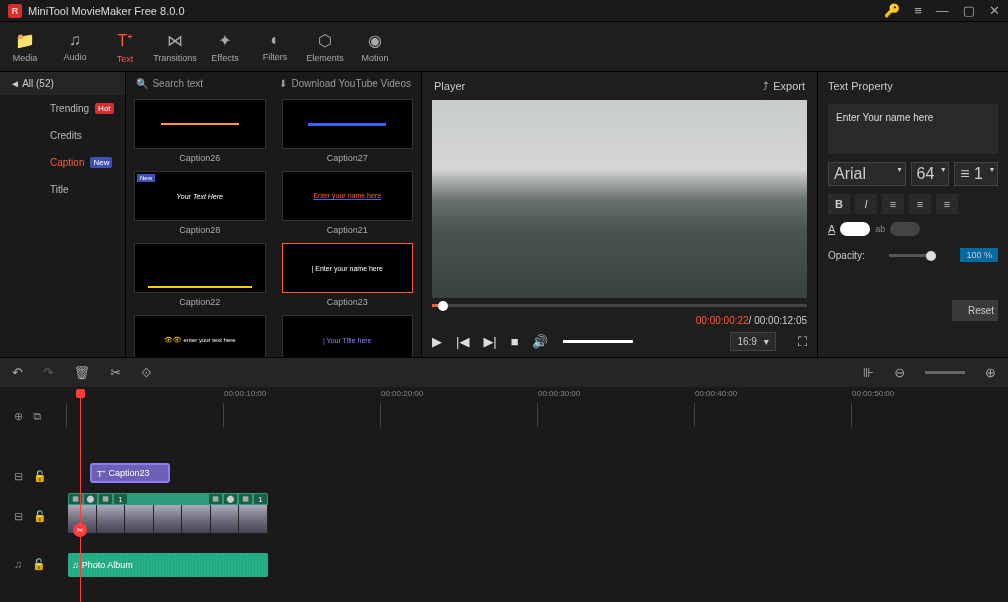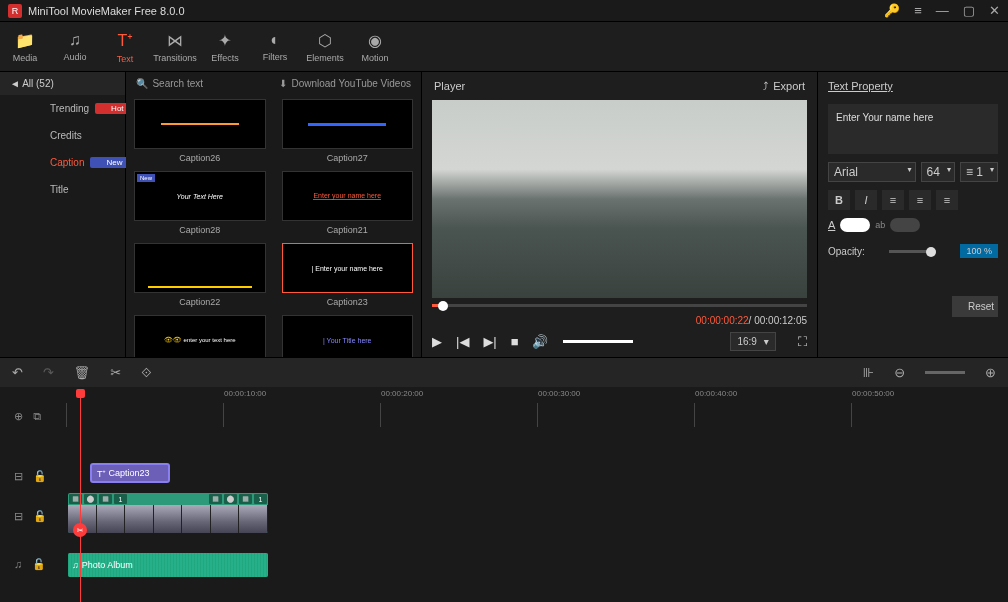--- a/index.html
+++ b/index.html
@@ -13,21 +13,21 @@
 .toolbar{height:50px;background:#1e1e1e;display:flex;border-bottom:1px solid #000;}
 .tool-item{width:50px;display:flex;flex-direction:column;align-items:center;justify-content:center;gap:3px;cursor:pointer;color:#aaa;}
 .tool-item.active{color:#ff5a3c;}
 .tool-item .ic{font-size:16px;}
 .tool-item .lbl{font-size:9px;}
 .main{display:flex;height:285px;}
 .sidebar{width:126px;background:#1a1a1a;border-right:1px solid #000;}
 .sidebar-header{background:#252525;padding:6px 10px;font-size:10px;color:#ccc;}
 .sidebar-item{padding:8px 14px;font-size:10px;color:#bbb;cursor:pointer;display:flex;align-items:center;gap:6px;margin-left:36px;}
 .sidebar-item.active{color:#ff5a3c;}
-.badge{font-size:8px;padding:1px 16px;border-radius:2px;color:#fff;}
+.badge{font-size:8px;padding:1px 3px;border-radius:2px;color:#fff;}
 .badge-hot{background:#d32f2f;}
 .badge-new{background:#3f51b5;}
 .library{flex:0 0 295px;background:#1a1a1a;display:flex;flex-direction:column;}
 .lib-header{display:flex;padding:6px 10px;align-items:center;gap:6px;font-size:10px;color:#999;}
 .lib-header .search{flex:1;display:flex;align-items:center;gap:4px;}
 .lib-header .dl{display:flex;align-items:center;gap:4px;cursor:pointer;}
 .lib-grid{flex:1;overflow-y:auto;padding:4px 8px;display:grid;grid-template-columns:1fr 1fr;gap:8px 16px;}
 .lib-item{display:flex;flex-direction:column;align-items:center;gap:4px;}
 .lib-thumb{width:100%;height:50px;background:#000;border:1px solid #333;display:flex;align-items:center;justify-content:center;font-size:7px;overflow:hidden;position:relative;}
 .lib-thumb.selected{border:1px solid #ff5a3c;}
@@ -44,25 +44,25 @@
 .time-row{display:flex;justify-content:flex-end;font-size:10px;margin-bottom:6px;}
 .time-cur{color:#ff5a3c;}
 .time-dur{color:#ccc;}
 .playback{display:flex;align-items:center;gap:14px;}
 .playback .ic{cursor:pointer;font-size:13px;color:#ddd;}
 .vol-slider{width:70px;height:3px;background:#fff;position:relative;}
 .aspect-select{margin-left:auto;background:#2a2a2a;border:1px solid #444;color:#ccc;padding:3px 18px 3px 6px;font-size:10px;position:relative;}
 .aspect-select::after{content:"▾";position:absolute;right:6px;}
 .fullscreen-ic{margin-left:8px;cursor:pointer;font-size:13px;}
 .props{width:190px;background:#1e1e1e;display:flex;flex-direction:column;padding:0;}
-.props-header{padding:8px 10px;font-size:11px;color:#ccc;text-decoration:underline;}
+.props-header{padding:8px 10px;font-size:11px;color:#ccc;}
 .props-section{padding:6px 10px;font-size:10px;color:#aaa;}
 .text-editor{margin:4px 10px;background:#2a2a2a;border:none;color:#ddd;padding:8px;font-size:10px;height:50px;resize:none;}
 .prop-row{display:flex;gap:5px;padding:4px 10px;align-items:center;}
-.select-box{background:#2a2a2a;border:1px solid #444;color:#ccc;padding:2px 14px 2px 5px;font-size:12px;position:relative;cursor:pointer;}
+.select-box{background:#2a2a2a;border:1px solid #444;color:#ccc;padding:2px 14px 2px 5px;font-size:16px;position:relative;cursor:pointer;}
 .select-box::after{content:"▾";position:absolute;right:3px;font-size:8px;}
 .fmt-btn{width:22px;height:20px;background:#2a2a2a;display:flex;align-items:center;justify-content:center;cursor:pointer;font-size:11px;color:#ccc;}
 .color-swatch{width:30px;height:14px;background:#fff;border-radius:7px;}
 .toggle-pill{width:30px;height:14px;background:#444;border-radius:7px;position:relative;}
 .opacity-row{display:flex;align-items:center;gap:24px;padding:8px 10px;font-size:10px;}
 .opacity-slider{flex:1;height:3px;background:#555;position:relative;}
 .opacity-slider .thumb{width:10px;height:10px;background:#ddd;border-radius:50%;position:absolute;right:0;top:-3px;}
 .opacity-val{background:#0369a1;padding:2px 6px;font-size:9px;}
 .reset-btn{margin:30px 10px 8px auto;background:#3a3a3a;color:#ccc;padding:5px 16px;font-size:10px;cursor:pointer;width:46px;text-align:center;}
 .timeline-toolbar{height:30px;background:#252525;border-top:1px solid #000;display:flex;align-items:center;padding:0 12px;gap:20px;}

